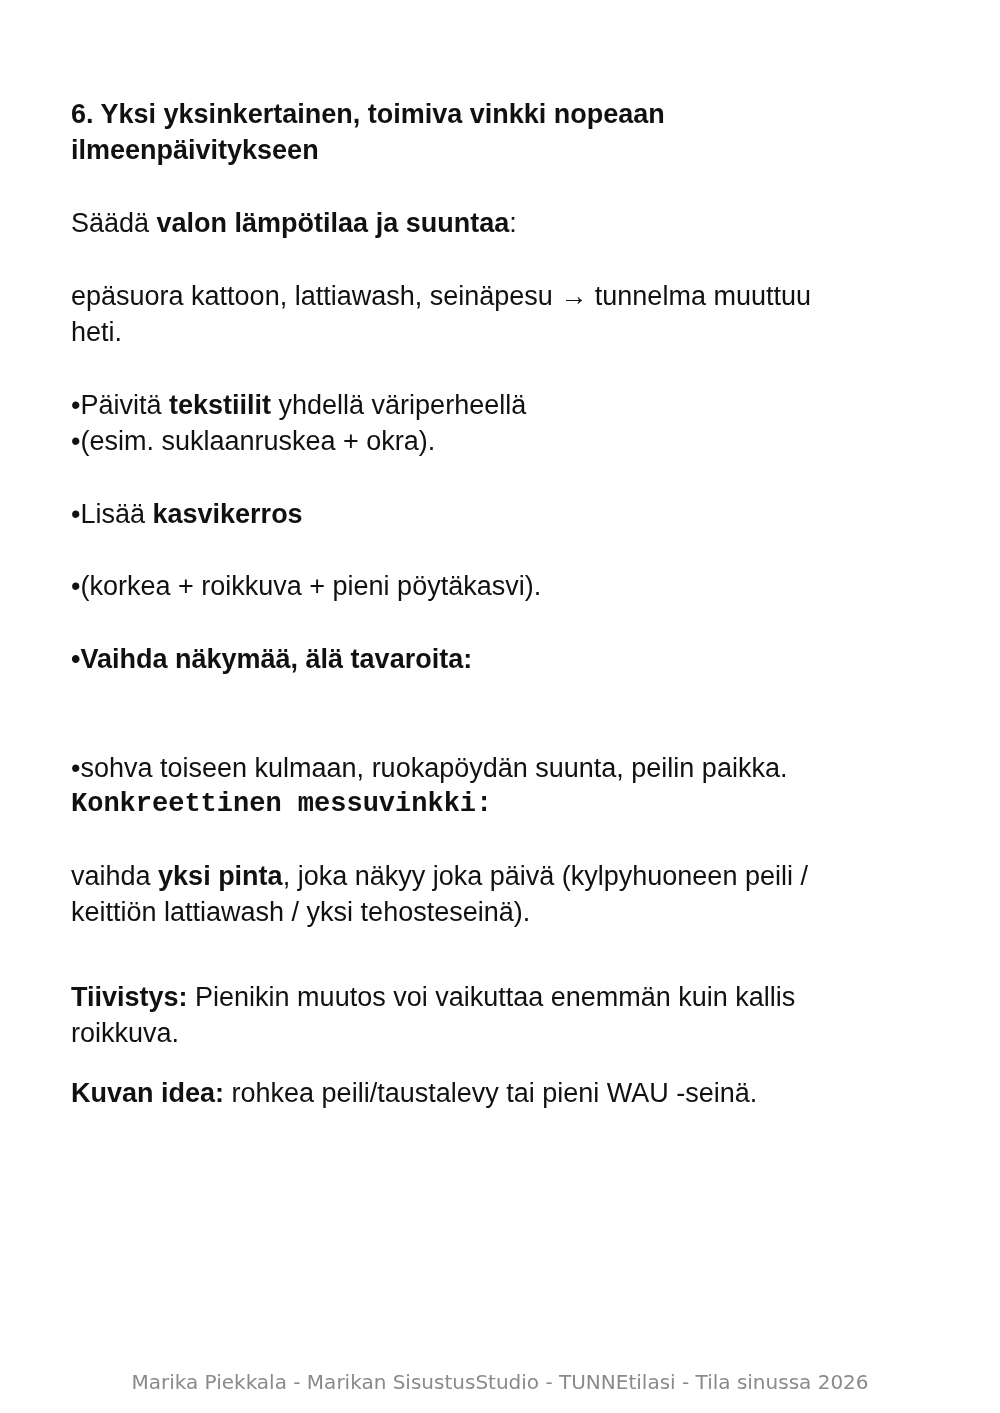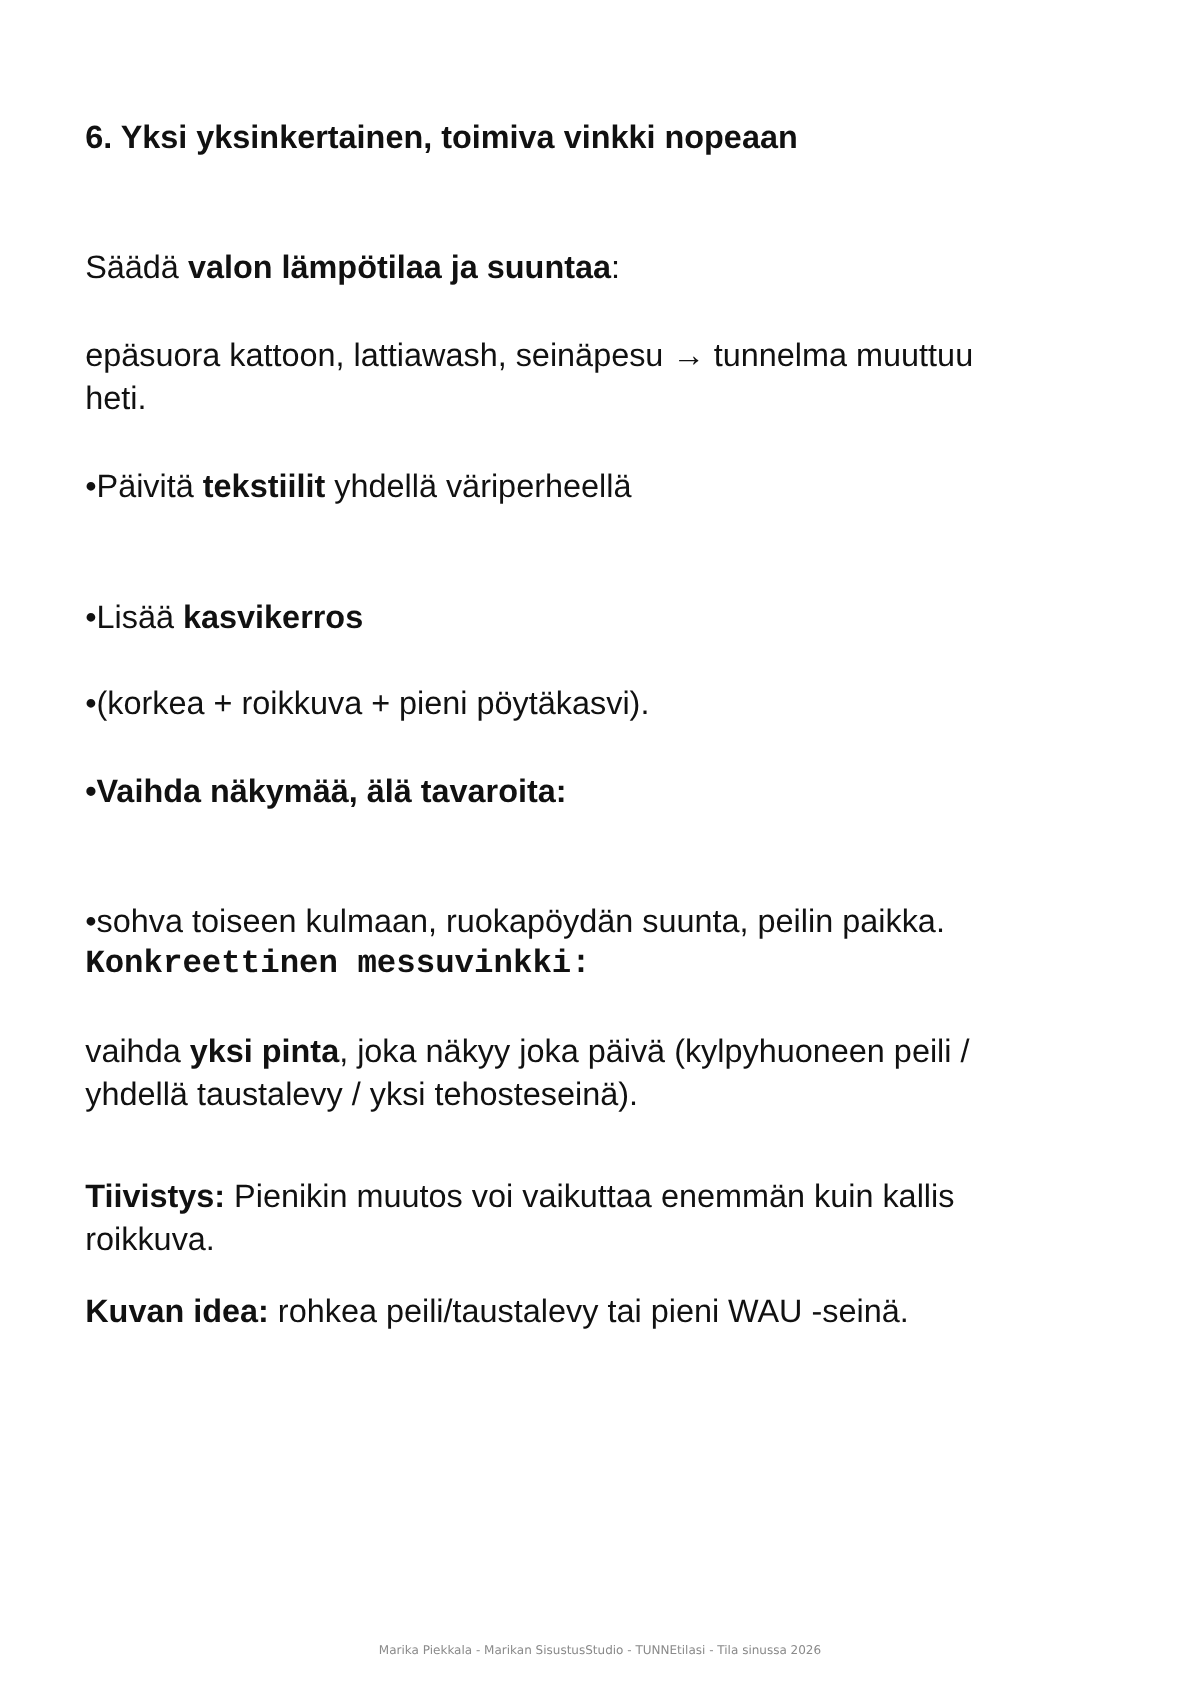--- a/index.html
+++ b/index.html
@@ -1,42 +1,44 @@
 <!DOCTYPE html>
 <html><head>
 <meta charset="utf-8">
 <style>
   html, body { margin: 0; padding: 0; background: #ffffff; }
   body { width: 1000px; height: 1413px; position: relative; overflow: hidden;
          font-family: "Liberation Sans", sans-serif; color: #111111; }
   .para { position: absolute; left: 71px; width: 860px; font-size: 27px; line-height: 36px; margin: 0; }
   .b { font-weight: bold; }
   .footer { position: absolute; left: 0; width: 1000px; top: 1370px; text-align: center;
-            font-family: "DejaVu Sans", sans-serif; font-size: 10px; color: #8a8a8a; }
+            font-family: "DejaVu Sans", sans-serif; font-size: 20px; color: #8a8a8a; }
 </style>
 </head>
 <body>
 
 <div>
 
   <p class="para b" style="top:96px;">
     <span>6. Yksi yksinkertainen, toimiva vinkki nopeaan</span><br>
+    <span>ilmeenpäivitykseen</span>
   </p>
 
   <p class="para" style="top:205px;">
     <span>Säädä </span><span class="b">valon lämpötilaa ja suuntaa</span><span>:</span>
   </p>
 
   <p class="para" style="top:278px;">
     <span>epäsuora kattoon, lattiawash, seinäpesu → tunnelma muuttuu</span><br>
     <span>heti.</span>
   </p>
 
   <p class="para" style="top:387px;">
     <span>•Päivitä </span><span class="b">tekstiilit</span><span> yhdellä väriperheellä</span><br>
+    <span>•(esim. suklaanruskea + okra).</span>
   </p>
 
   <p class="para" style="top:496px;">
     <span>•Lisää </span><span class="b">kasvikerros</span>
   </p>
 
   <p class="para" style="top:568px;">
     <span>•(korkea + roikkuva + pieni pöytäkasvi).</span>
   </p>
 
@@ -47,21 +49,21 @@
   <p class="para" style="top:713px;margin-top:37px;">
     <span>•sohva toiseen kulmaan, ruokapöydän suunta, peilin paikka.</span>
   </p>
 
   <p class="para b" style="top:786px;font-family:Liberation Mono, monospace;">
     <span>Konkreettinen messuvinkki:</span>
   </p>
 
   <p class="para" style="top:858px;">
     <span>vaihda </span><span class="b">yksi pinta</span><span>, joka näkyy joka päivä (kylpyhuoneen peili /</span><br>
-    <span>yhdellä taustalevy / yksi tehosteseinä).</span>
+    <span>keittiön lattiawash / yksi tehosteseinä).</span>
   </p>
 
   <p class="para" style="top:967px;margin-top:12px;">
     <span class="b">Tiivistys:</span><span> Pienikin muutos voi vaikuttaa enemmän kuin kallis</span><br>
     <span>roikkuva.</span>
   </p>
 
   <p class="para" style="top:1075px;">
     <span class="b">Kuvan idea:</span><span> rohkea peili/taustalevy tai pieni WAU -seinä.</span>
   </p>

